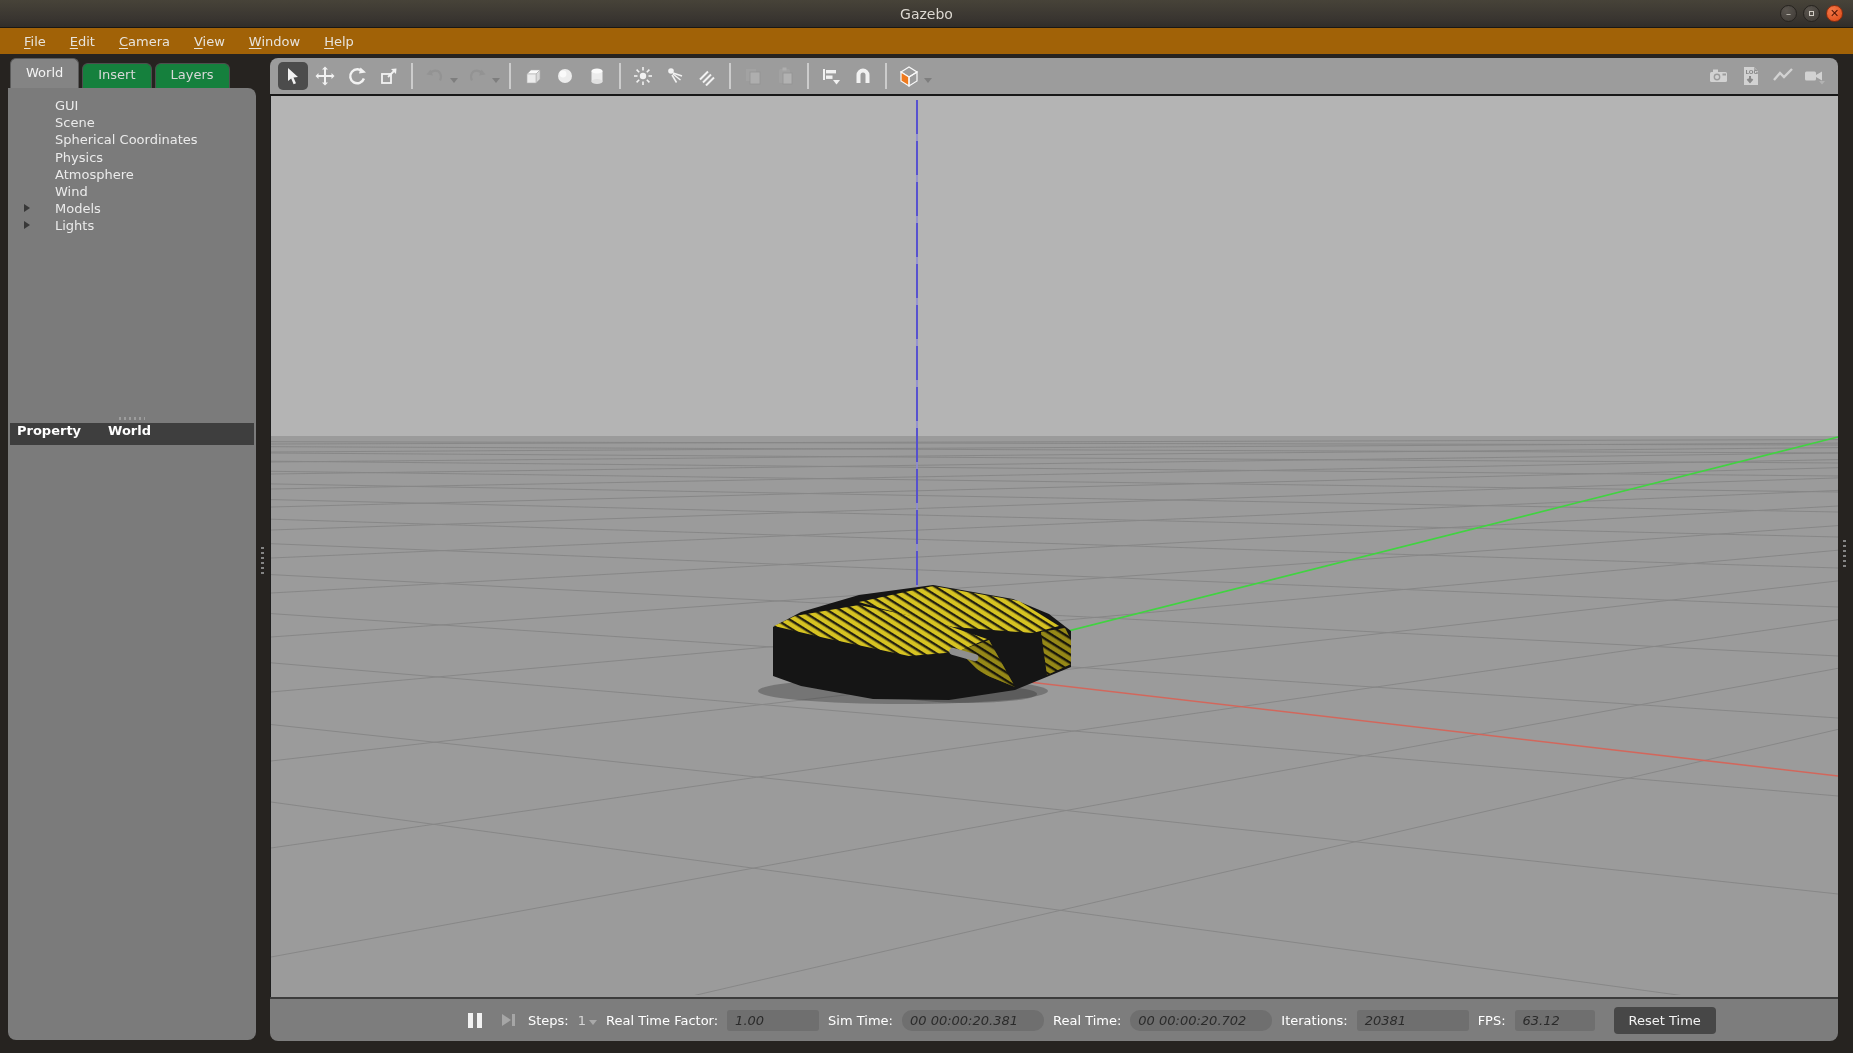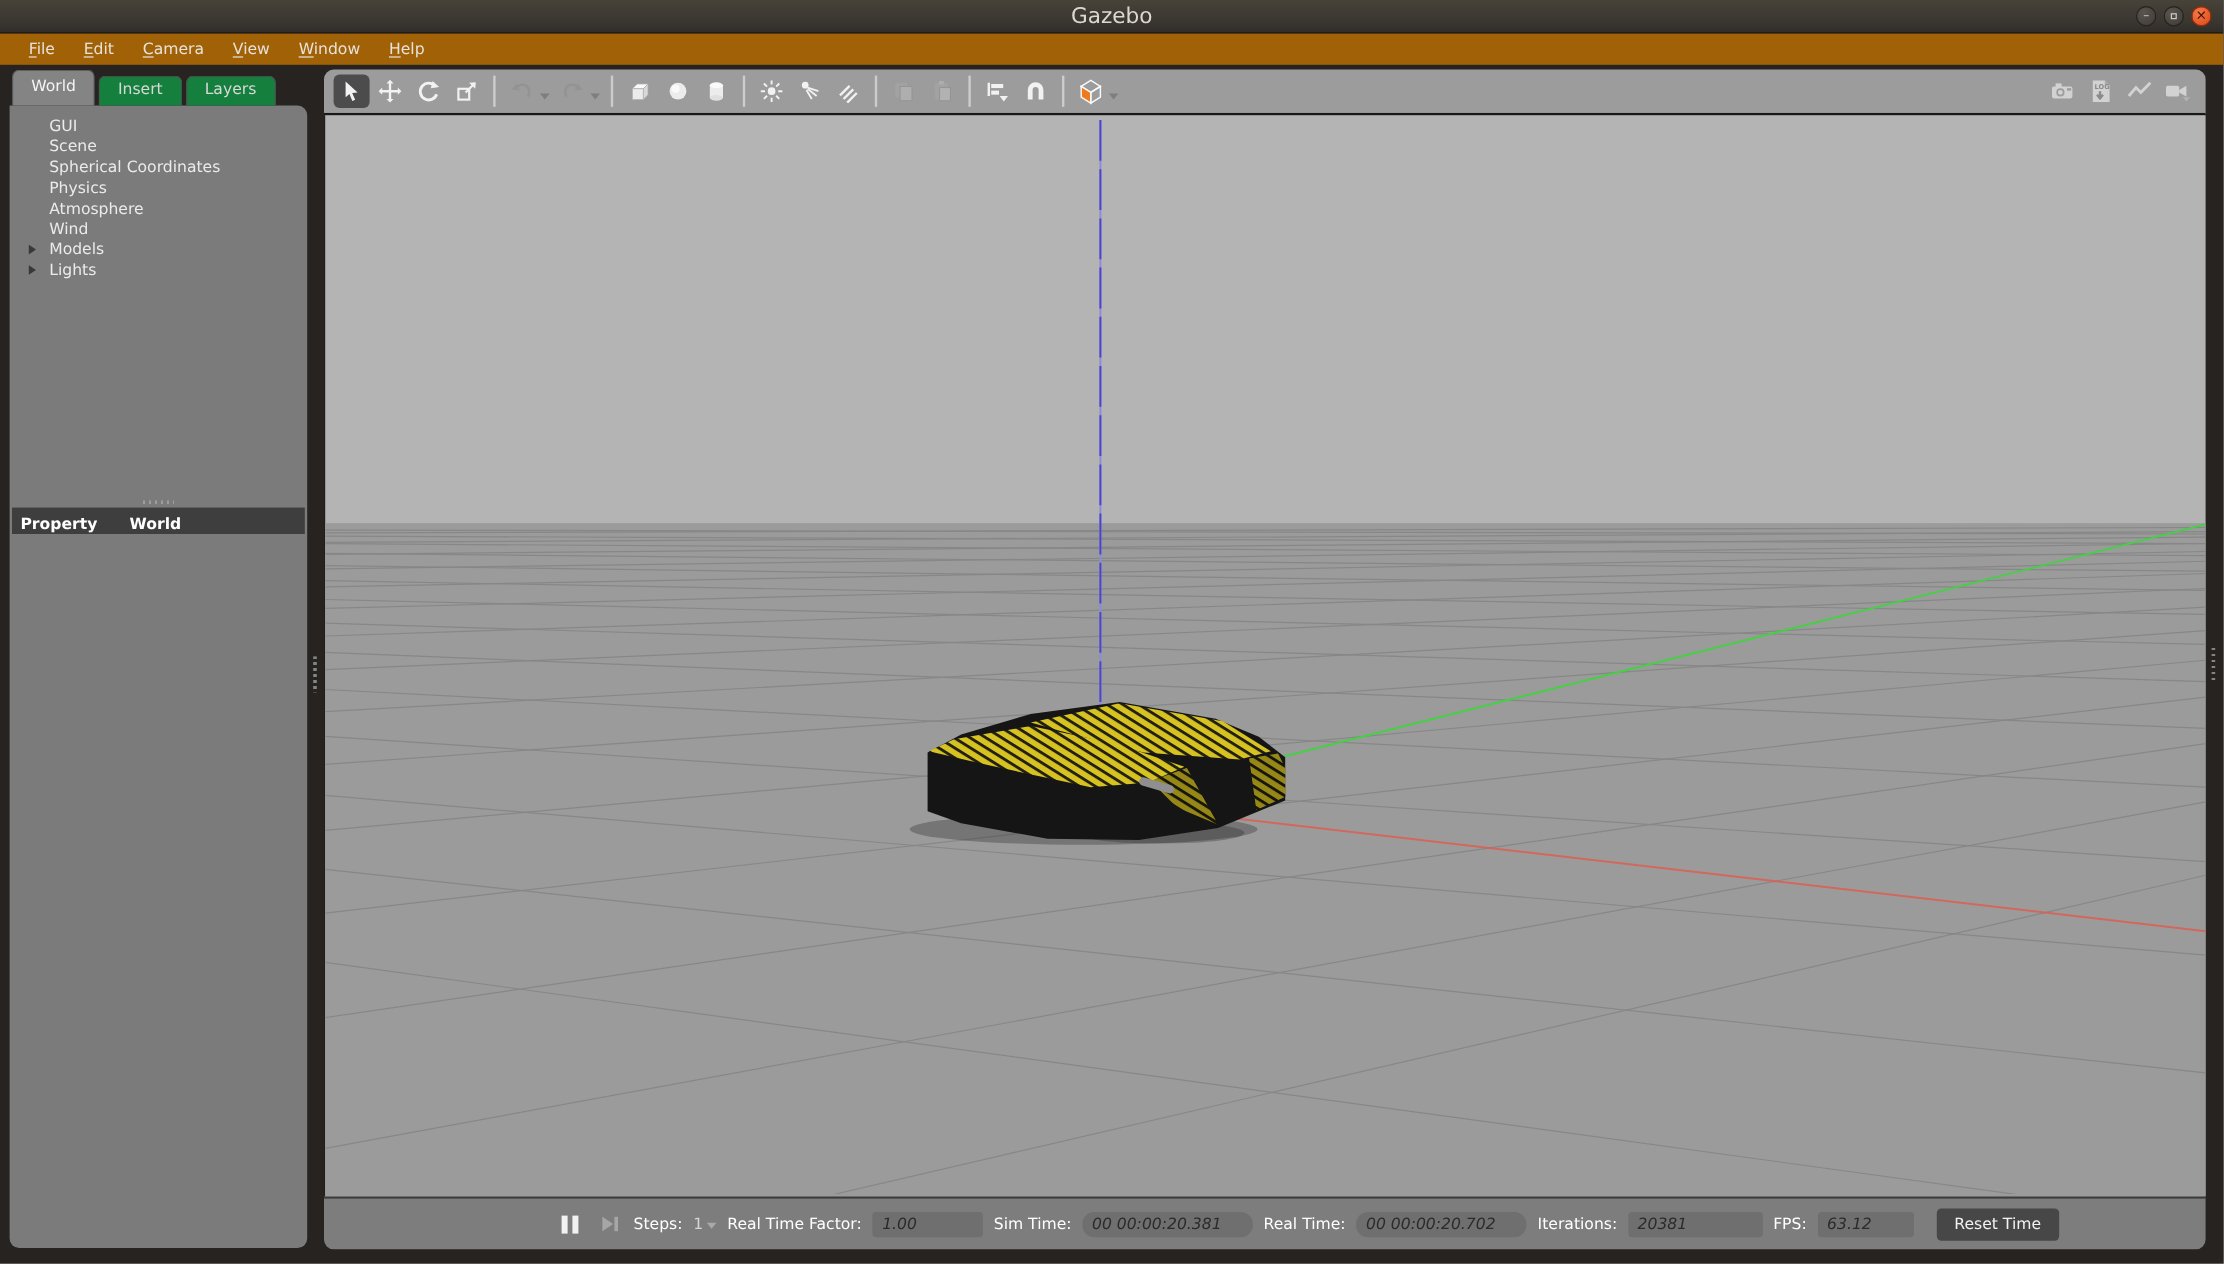--- a/index.html
+++ b/index.html
@@ -3,21 +3,21 @@
 <meta charset="utf-8">
 <style>
   * { margin:0; padding:0; box-sizing:border-box; }
   html,body { width:1853px; height:1053px; overflow:hidden; }
   body { background:#262320; font-family:"DejaVu Sans","Liberation Sans",sans-serif; font-size:13px; position:relative; }
 
   
   .titlebar { position:absolute; top:0; left:0; width:100%; height:28px;
     background:linear-gradient(#474339,#393530 70%,#302d29);
     border-bottom:1px solid #191714; display:flex; align-items:center; justify-content:center; }
-  .title { color:#dcd8d1; font-size:18px; }
+  .title { color:#dcd8d1; font-size:14px; }
   .winbtns { position:absolute; right:10px; top:5px; display:flex; gap:6px; }
   .wbtn { width:17px; height:17px; border-radius:50%; display:flex; align-items:center; justify-content:center;
     background:radial-gradient(circle at 35% 30%, #5a554f, #3e3a35); border:1px solid #26231f;
     color:#cfcbc3; font-size:10px; line-height:1; }
   .wbtn.close { background:radial-gradient(circle at 35% 30%, #f4794a, #dd4814); border:1px solid #8f2c0c; color:#4d1404; font-weight:bold; font-size:11px;}
   .wbtn .sq { width:5px; height:5px; border:1px solid #cfcbc3; }
 
   
   .menubar { position:absolute; top:28px; left:0; width:100%; height:26px; background:#a16207;
     display:flex; align-items:center; padding-left:12px; }
@@ -25,26 +25,26 @@
   .menu-item .mn { text-decoration:underline; text-underline-offset:2px; }
 
   
   .left-panel { position:absolute; left:8px; top:58px; width:248px; height:982px; }
   .tabs { display:flex; align-items:flex-end; height:30px; padding-left:2px; gap:3px; }
   .tab { background:#15803d; color:#d8d8d8; border:1px solid #4e4e4e; border-bottom:none;
     border-radius:6px 6px 0 0; padding:3px 15px 4px; height:25px; }
   .tab.active { background:#848484; color:#f4f4f4; height:30px; padding-top:6px; border-color:#5a5a5a; }
   .panel-body { background:#7b7b7b; height:952px; border-radius:0 8px 8px 8px; display:flex; flex-direction:column; }
   .tree { height:326px; padding-top:9px; position:relative; }
-  .tree-item { position:relative; padding-left:33px; line-height:17.2px; color:#ebebeb; white-space:nowrap; }
+  .tree-item { position:relative; padding-left:47px; line-height:17.2px; color:#ebebeb; white-space:nowrap; }
   .tree-item .arrow { position:absolute; left:16px; top:4px; width:0; height:0;
     border-left:6px solid #383838; border-top:4px solid transparent; border-bottom:4px solid transparent; }
   .hsplit { height:9px; display:flex; align-items:center; justify-content:center; }
   .hsplit .dots { width:26px; height:3px; background:repeating-linear-gradient(90deg,#9d9d9d 0 2px,transparent 2px 5px); }
-  .prop-header { margin:0 2px; height:22px; background:#3e3e3e; display:flex; align-items:flex-end; color:#ffffff; font-weight:bold; }
+  .prop-header { margin:0 2px; height:22px; background:#3e3e3e; display:flex; align-items:flex-start; color:#ffffff; font-weight:bold; }
   .prop-col1 { padding-left:7px; width:98px; }
   .panel-rest { flex:1; }
 
   
   .vdots { position:absolute; width:3px; height:30px; background:repeating-linear-gradient(#848484 0 2px,transparent 2px 5px); }
 
   
   .main-col { position:absolute; left:270px; top:58px; width:1568px; height:983px; display:flex; flex-direction:column; }
   .toolbar { height:38px; background:#9c9c9c; border-radius:8px 8px 0 0; border-bottom:2px solid #181818;
     display:flex; align-items:center; padding:0 8px; gap:2px; }

